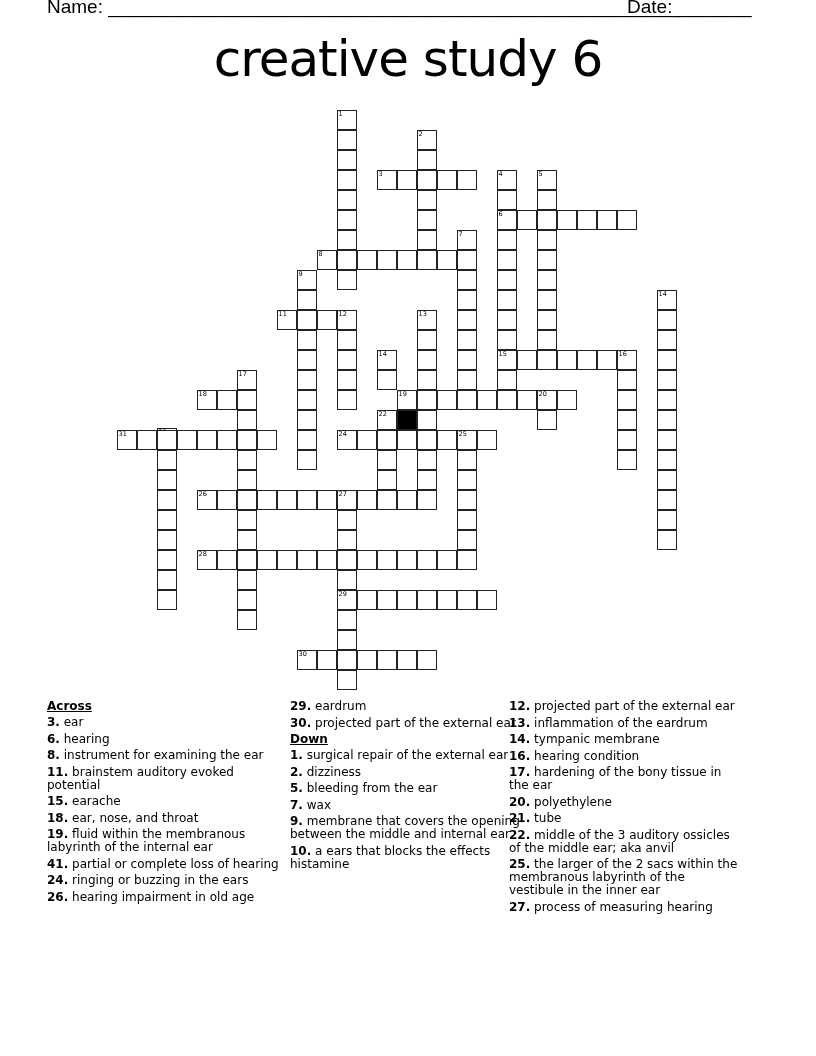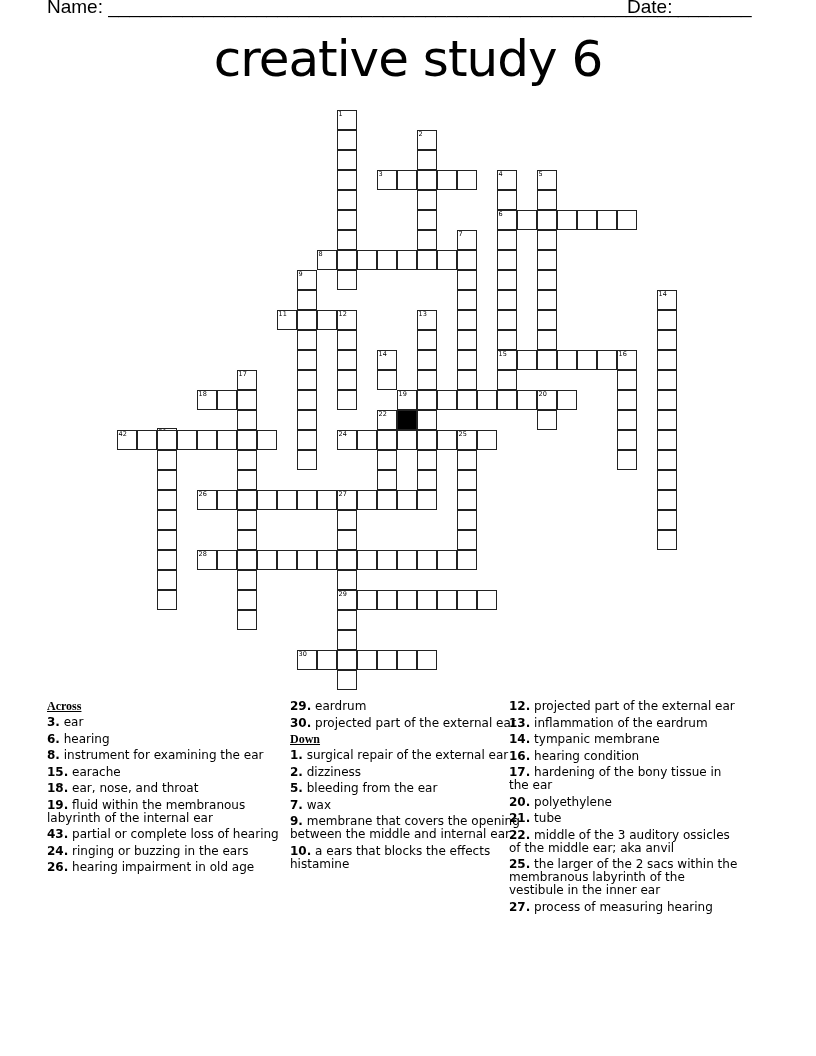--- a/index.html
+++ b/index.html
@@ -12,21 +12,21 @@
   .cell { position:absolute; width:20px; height:20px; box-sizing:border-box; border:1px solid #222; background:#fff; margin-left:-0.5px; margin-top:-0.5px; }
   .cell.black { background:#000; }
   .cell .num { position:absolute; top:0px; left:1px; font-family:"DejaVu Sans", sans-serif; font-size:6.5px; line-height:7px; }
   .clues { position:absolute; top:700px; font-family:"DejaVu Sans", sans-serif; font-size:12px; line-height:13px; }
   .col { position:absolute; width:232px; }
   .col.c1 { left:47px; }
   .col.c2 { left:290px; }
   .col.c3 { left:509px; }
   .clue { margin-bottom:3.5px; }
   .clue b { font-weight:bold; }
-  .heading { font-weight:bold; text-decoration:underline; margin-bottom:3px;font-family:Liberation Serif, serif; }
+  .heading { font-weight:bold; text-decoration:underline; margin-bottom:3px; }
 </style>
 </head>
 <body>
 
 <div class="header">
   <span class="name">Name: ______________________________________________________</span>
   <span class="date">Date: _______</span>
 </div>
 
 <div class="title">creative study 6</div>
@@ -220,21 +220,21 @@
     <div class="cell" style="left: 40px; top: 460px;"></div>
     <div class="cell" style="left: 40px; top: 480px;"></div>
     <div class="cell" style="left: 260px; top: 300px;">
       <span class="num">22</span>
     </div>
     <div class="cell" style="left: 260px; top: 320px;"></div>
     <div class="cell" style="left: 260px; top: 340px;"></div>
     <div class="cell" style="left: 260px; top: 360px;"></div>
     <div class="cell" style="left: 260px; top: 380px;"></div>
     <div class="cell" style="left: 0px; top: 320px;">
-      <span class="num">42</span>
+      <span class="num">31</span>
     </div>
     <div class="cell" style="left: 20px; top: 320px;"></div>
     <div class="cell" style="left: 60px; top: 320px;"></div>
     <div class="cell" style="left: 80px; top: 320px;"></div>
     <div class="cell" style="left: 100px; top: 320px;"></div>
     <div class="cell" style="left: 140px; top: 320px;"></div>
     <div class="cell" style="left: 220px; top: 320px;">
       <span class="num">24</span>
     </div>
     <div class="cell" style="left: 240px; top: 320px;"></div>
@@ -304,24 +304,25 @@
     <div class="cell" style="left: 300px; top: 540px;"></div>
     <div class="cell black" style="left: 280px; top: 300px;"></div>
   </div>
 
 <div class="clues">
   <div class="col c1" id="col1">
     <div class="heading">Across</div>
   <div class="clue"><b>3.</b><span> ear</span></div>
       <div class="clue"><b>6.</b><span> hearing</span></div>
       <div class="clue"><b>8.</b><span> instrument for examining the ear</span></div>
+      <div class="clue"><b>11.</b><span> brainstem auditory evoked potential</span></div>
       <div class="clue"><b>15.</b><span> earache</span></div>
       <div class="clue"><b>18.</b><span> ear, nose, and throat</span></div>
       <div class="clue"><b>19.</b><span> fluid within the membranous labyrinth of the internal ear</span></div>
-      <div class="clue"><b>43.</b><span> partial or complete loss of hearing</span></div>
+      <div class="clue"><b>41.</b><span> partial or complete loss of hearing</span></div>
       <div class="clue"><b>24.</b><span> ringing or buzzing in the ears</span></div>
       <div class="clue"><b>26.</b><span> hearing impairment in old age</span></div>
     </div>
   <div class="col c2" id="col2">
       <div class="clue"><b>29.</b><span> eardrum</span></div>
       <div class="clue"><b>30.</b><span> projected part of the external ear</span></div>
       <div class="heading">Down</div>
       <div class="clue"><b>1.</b><span> surgical repair of the external ear</span></div>
       <div class="clue"><b>2.</b><span> dizziness</span></div>
       <div class="clue"><b>5.</b><span> bleeding from the ear</span></div>

